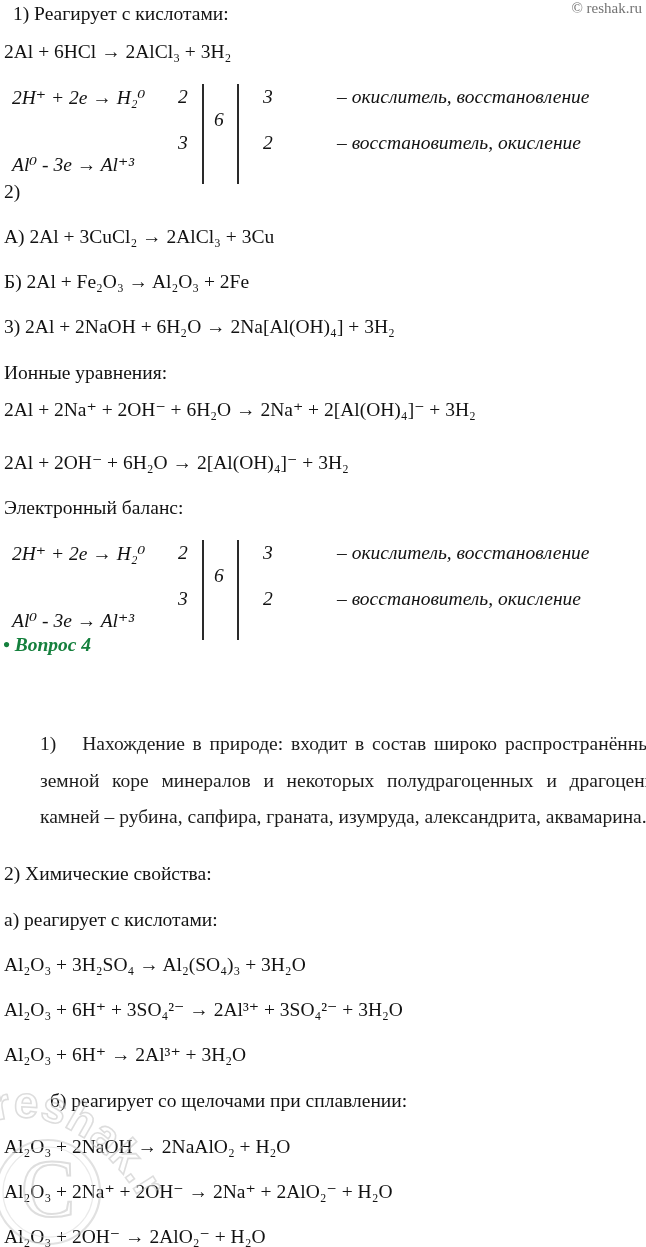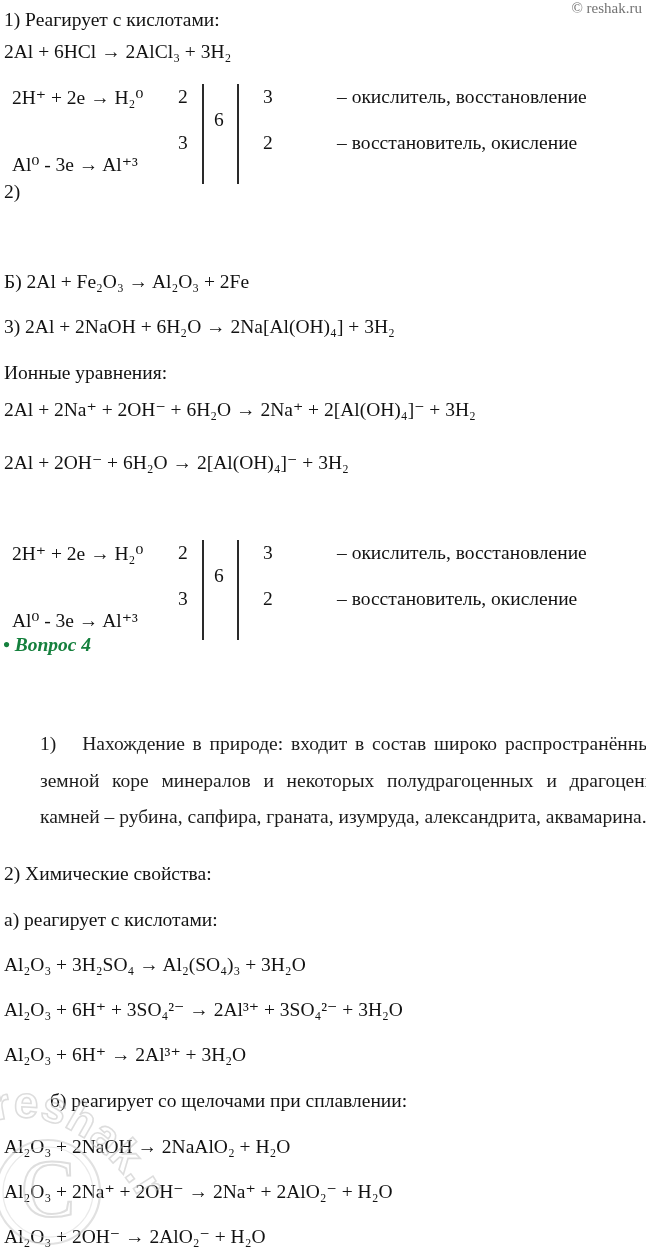--- a/index.html
+++ b/index.html
@@ -62,20 +62,21 @@
     color: #1c1c1c;
   }
   .para .indent-gap { display: inline-block; width: 26px; }
 
   
   .ebal {
     position: absolute;
     left: 0;
     width: 646px;
     height: 108px;
+    font-style: italic;
   }
   .ebal .half {
     position: absolute;
     font-size: 19.5px;
     white-space: nowrap;
     color: #121212;
   }
   .ebal .eq1 { left: 12px; top: 4px; }
   .ebal .eq2 { left: 12px; top: 50px; margin-top: 21px; }
   .ebal .coefA1 { left: 178px; top: 4px; }
@@ -108,51 +109,53 @@
   }
   .wm-big svg { display: block; }
 </style>
 </head>
 <body>
 
 <div id="page">
 
   <div class="hdr-watermark">© reshak.ru</div>
 
-  <div class="line" style="top:10px;">1) Реагирует с кислотами:</div>
+  <div class="line" style="top:4px;margin-left:9px;">1) Реагирует с кислотами:</div>
 
   <div class="line" style="top:42px;">2Al + 6HCl → 2AlCl₃ + 3H₂</div>
 
   <div class="ebal" style="top:82px;">
     <div class="half eq1">2H⁺ + 2e → H₂⁰</div>
     <div class="half eq2">Al⁰ - 3e → Al⁺³</div>
     <div class="half coefA1">2</div>
     <div class="half coefA2">3</div>
     <div class="vbar b1"></div>
     <div class="half lcm">6</div>
     <div class="vbar b2"></div>
     <div class="half coefB1">3</div>
     <div class="half coefB2">2</div>
     <div class="half lblA">– окислитель, восстановление</div>
     <div class="half lblB">– восстановитель, окисление</div>
   </div>
 
   <div class="line" style="top:182px;">2)</div>
 
+  <div class="line" style="top:227px;">А) 2Al + 3CuCl₂ → 2AlCl₃ + 3Cu</div>
 
   <div class="line" style="top:272px;">Б) 2Al + Fe₂O₃ → Al₂O₃ + 2Fe</div>
 
   <div class="line" style="top:317px;">3) 2Al + 2NaOH + 6H₂O → 2Na[Al(OH)₄] + 3H₂</div>
 
   <div class="line" style="top:363px;">Ионные уравнения:</div>
 
   <div class="line" style="top:400px;">2Al + 2Na⁺ + 2OH⁻ + 6H₂O → 2Na⁺ + 2[Al(OH)₄]⁻ + 3H₂</div>
 
   <div class="line" style="top:453px;">2Al + 2OH⁻ + 6H₂O → 2[Al(OH)₄]⁻ + 3H₂</div>
 
+  <div class="line" style="top:498px;">Электронный баланс:</div>
 
   <div class="ebal" style="top:538px;">
     <div class="half eq1">2H⁺ + 2e → H₂⁰</div>
     <div class="half eq2">Al⁰ - 3e → Al⁺³</div>
     <div class="half coefA1">2</div>
     <div class="half coefA2">3</div>
     <div class="vbar b1"></div>
     <div class="half lcm">6</div>
     <div class="vbar b2"></div>
     <div class="half coefB1">3</div>

